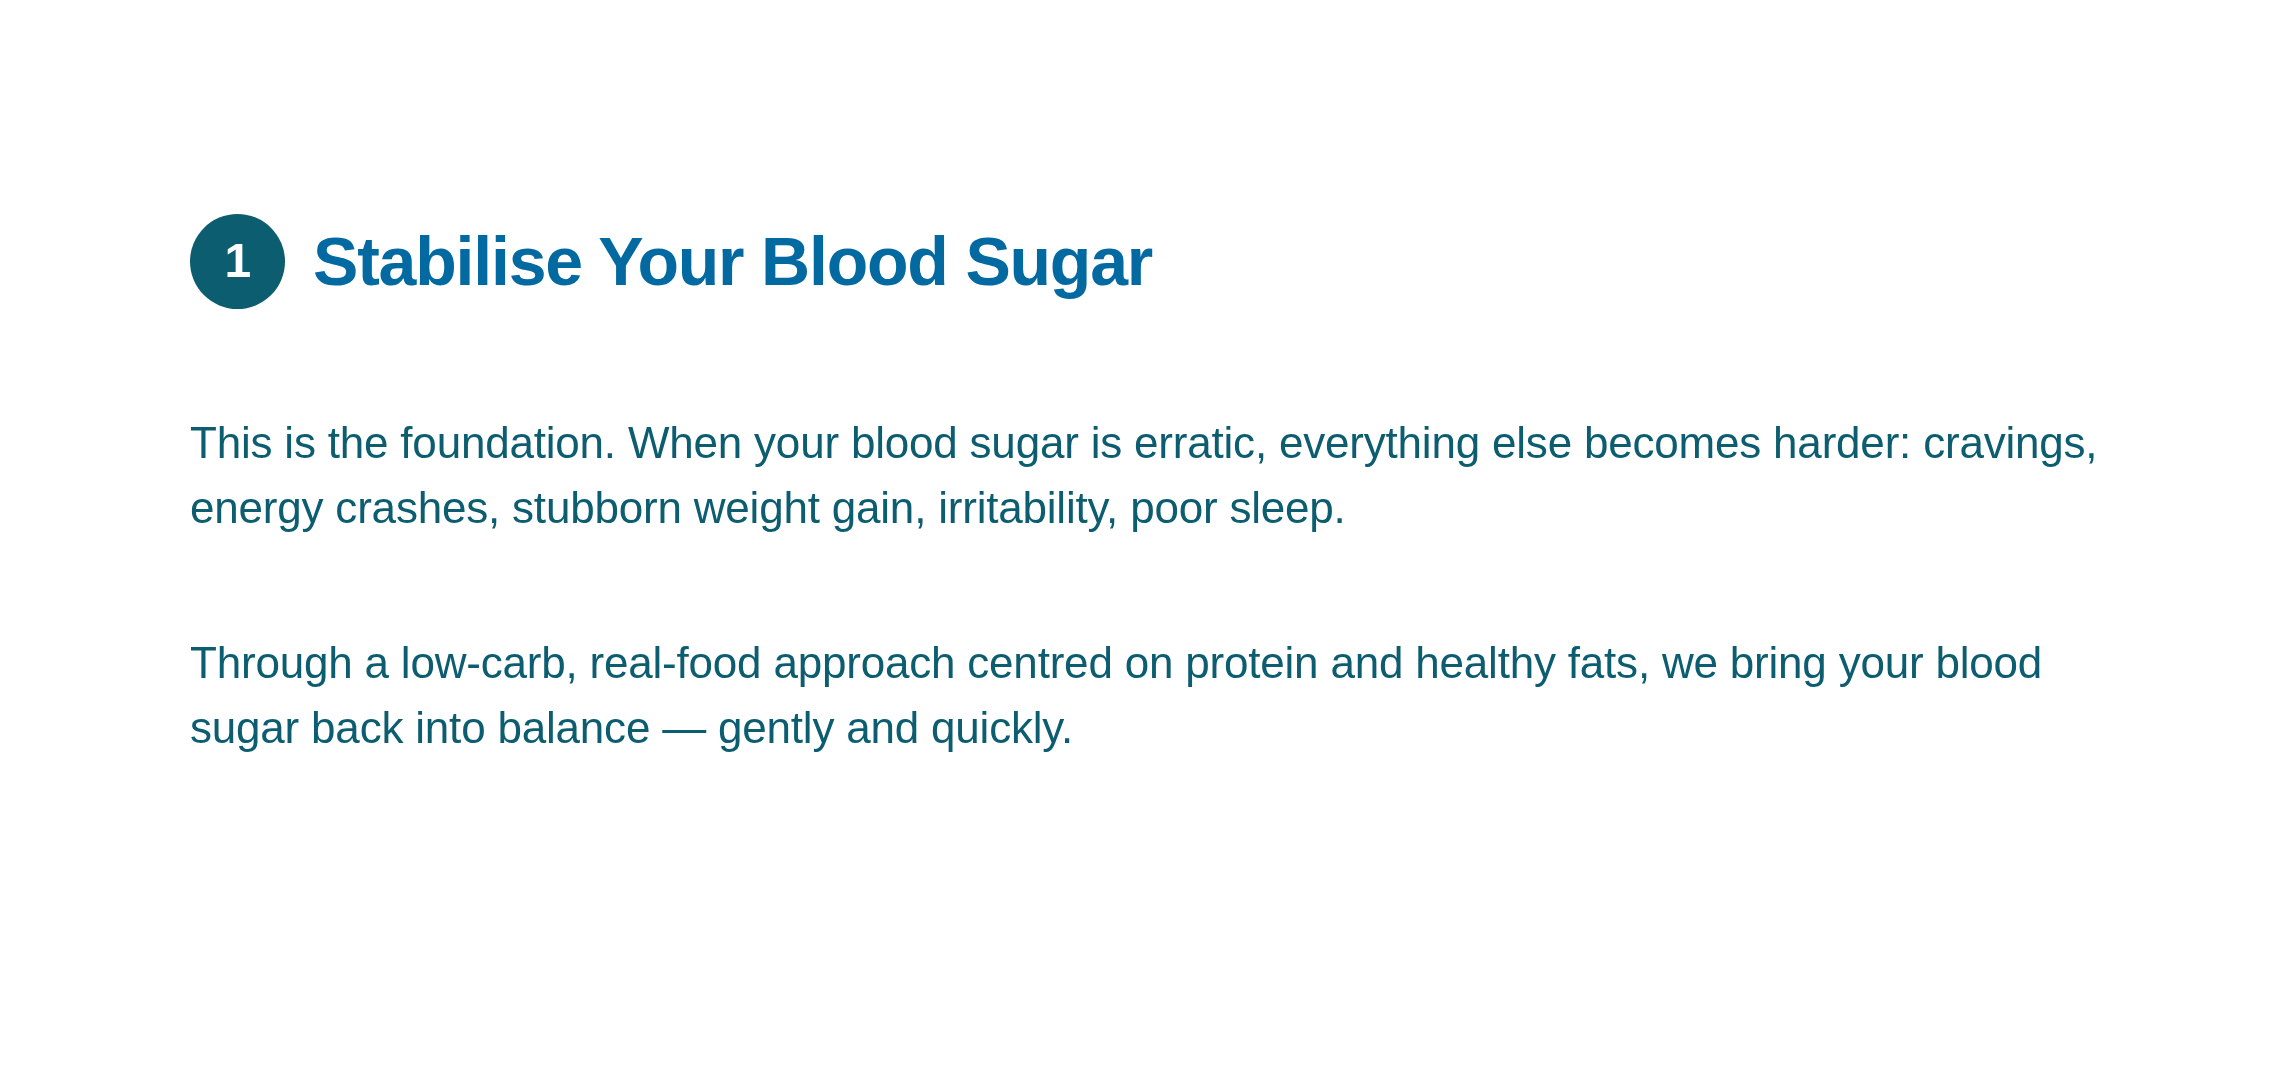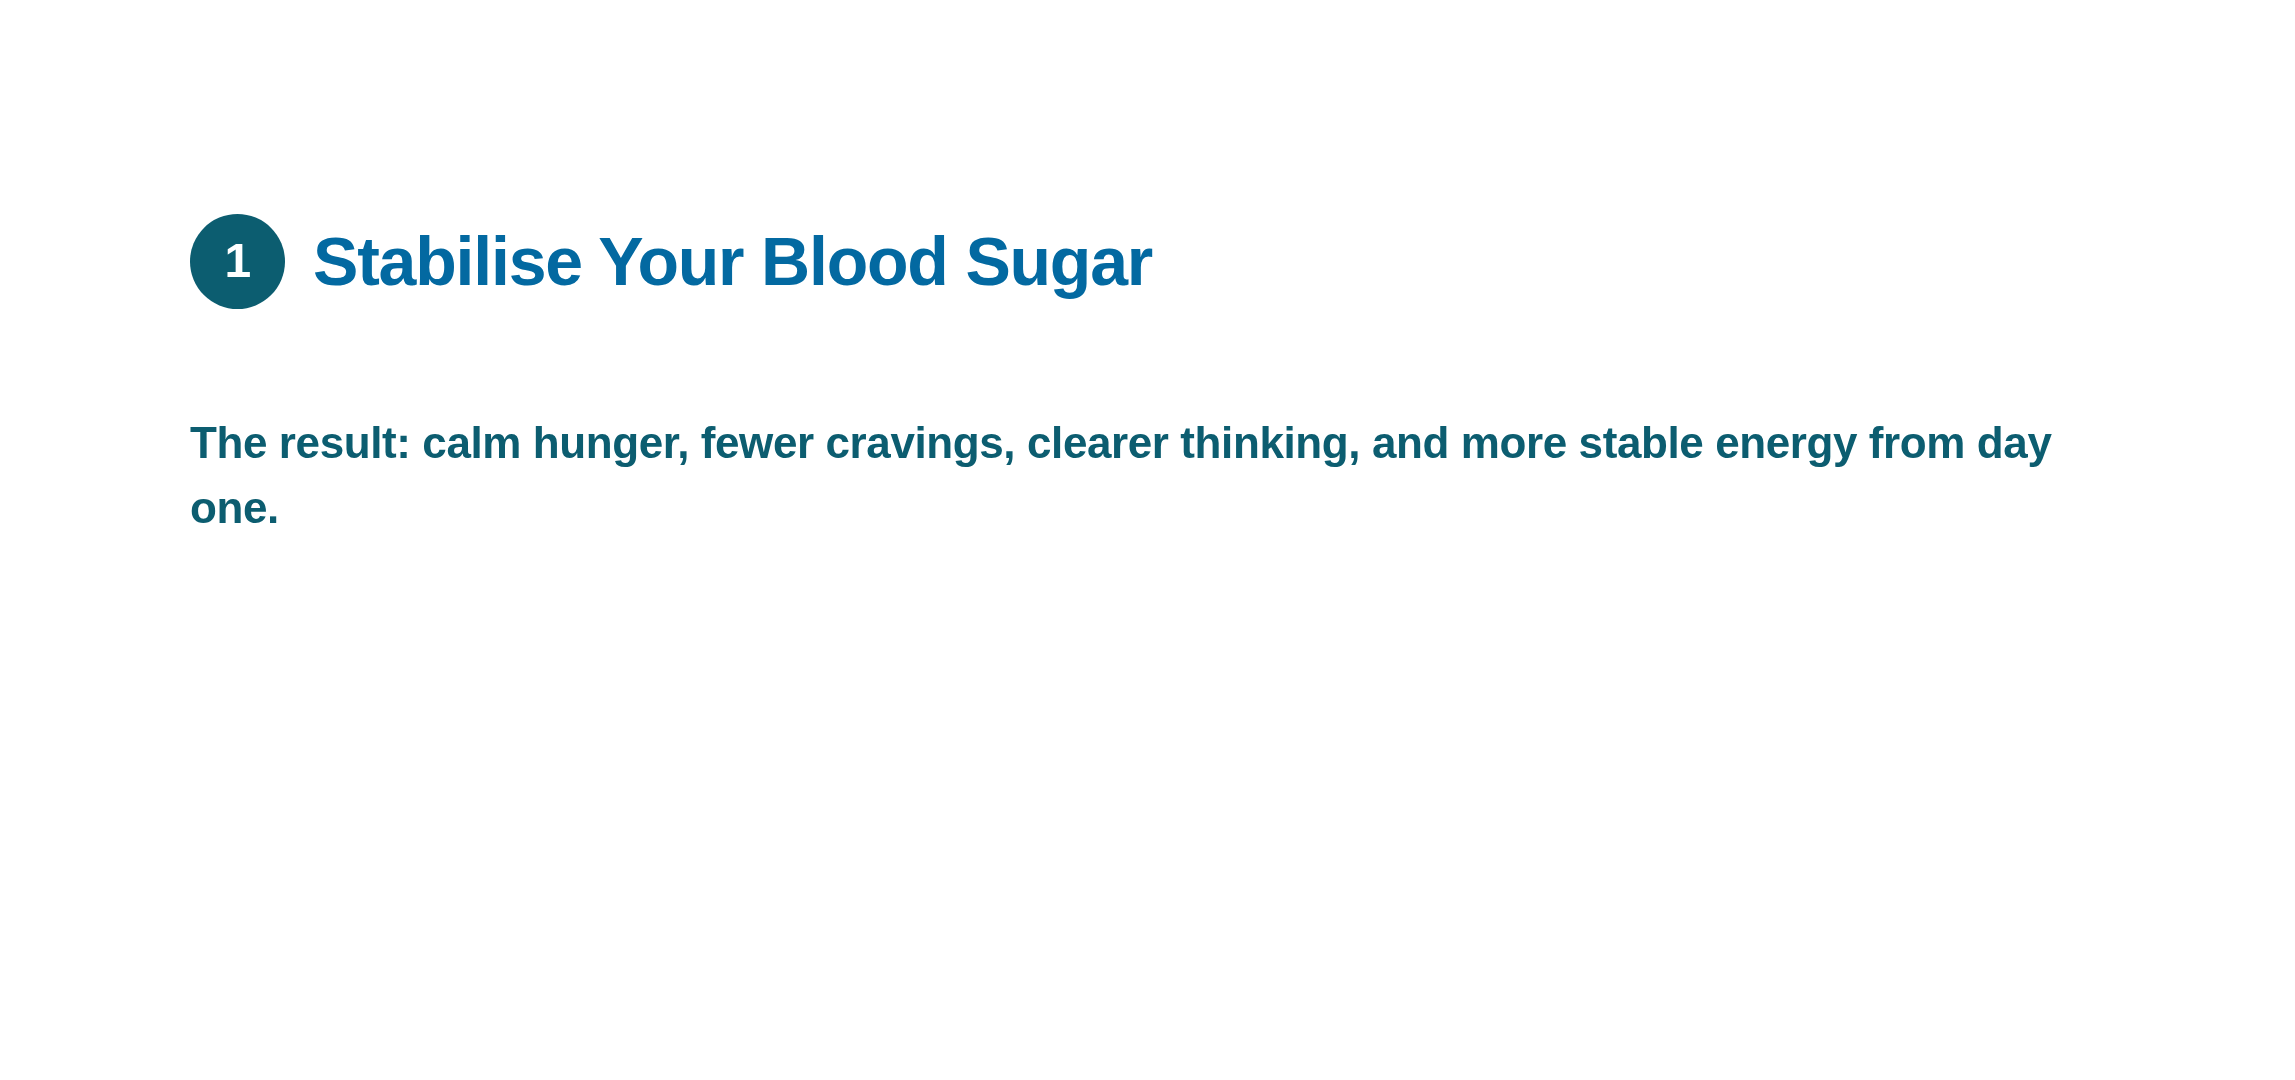--- a/index.html
+++ b/index.html
@@ -86,16 +86,17 @@
 <div class="slide">
 
   <div class="heading-row">
     <div class="step-badge">
       <span>1</span>
     </div>
     <h1 class="heading-title">Stabilise Your Blood Sugar</h1>
   </div>
 
   <div class="body-block">
-    <p class="para emphasis">The result: calm hunger, fewer cravings, clearer thinking, and more stable energy from day one.</p>
+    <p class="para">This is the foundation. When your blood sugar is erratic, everything else becomes harder: cravings, energy crashes, stubborn weight gain, irritability, poor sleep.</p>
+    <p class="para">Through a low-carb, real-food approach centred on protein and healthy fats, we bring your blood sugar back into balance — gently and quickly.</p>
   </div>
 
 </div>
 
 </body></html>

